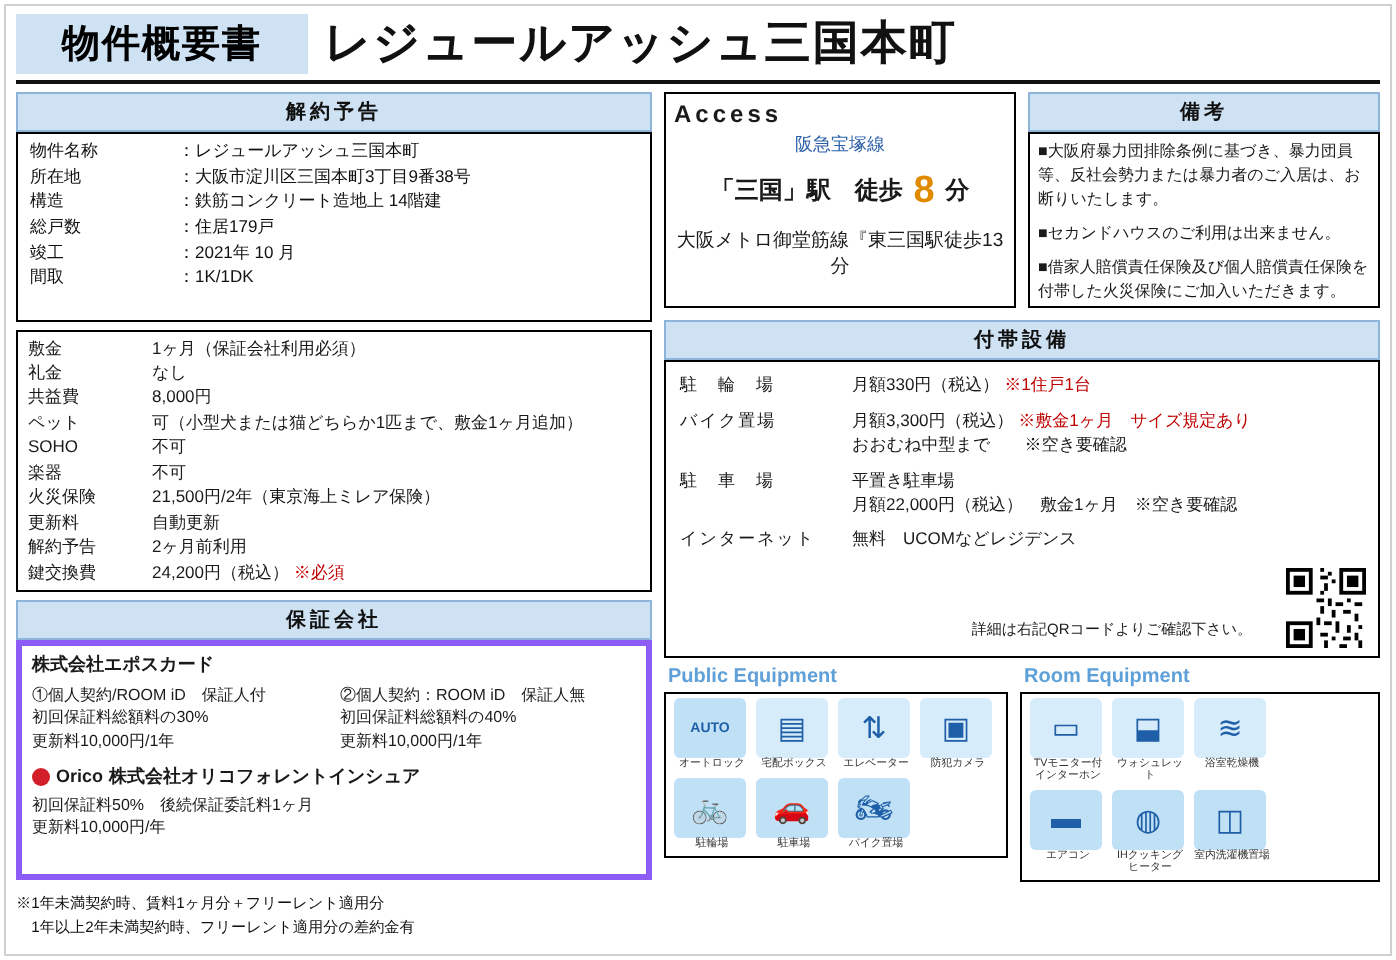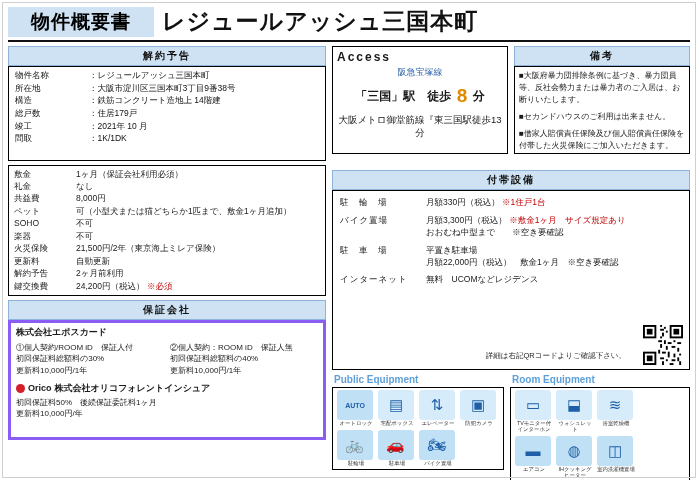--- a/index.html
+++ b/index.html
@@ -54,21 +54,21 @@
 
   
   .rent-wrap { margin-top:4px; }
   .rent-table { border:1px solid #000; padding:2px 3px; }
   table.rent { width:100%; border-collapse:collapse; font-size:8.5px; }
   table.rent td { padding:0.5px 2px; line-height:1.35; }
   table.rent td.k { width:62px; }
   .red { color:#c00000; }
 
   
-  .fac-box { border:1px solid #000; padding:3px 5px; height:180px; position:relative; }
+  .fac-box { border:1px solid #000; padding:3px 5px; height:149px; position:relative; }
   table.fac { width:100%; border-collapse:collapse; font-size:8.5px; }
   table.fac td { padding:3px 2px; vertical-align:top; line-height:1.4; }
   table.fac td.k { width:86px; letter-spacing:1px; }
   .qr { position:absolute; right:6px; bottom:4px; width:40px; height:40px; }
   .qr-note { position:absolute; right:63px; bottom:8px; font-size:7.5px; text-align:right; line-height:1.3; }
 
   
   .g-box { border:3px solid #8b5cf6; padding:3px 5px; font-size:8px; line-height:1.45; height:120px; }
   .g-title { font-size:9px; font-weight:bold; margin-bottom:3px; }
   .g-two { display:flex; gap:6px; }
@@ -243,21 +243,21 @@
         <div style="width:176px">
           <div class="bar">備考</div>
           <div class="remarks" style="height:88px">
             <p>■大阪府暴力団排除条例に基づき、暴力団員等、反社会勢力または暴力者のご入居は、お断りいたします。</p>
             <p>■セカンドハウスのご利用は出来ません。</p>
             <p>■借家人賠償責任保険及び個人賠償責任保険を付帯した火災保険にご加入いただきます。</p>
           </div>
         </div>
       </div>
 
-      <div style="margin-top:16px">
+      <div style="margin-top:6px">
         <div class="bar">付帯設備</div>
         <div class="fac-box">
           <table class="fac">
             <tbody>
                 <tr>
               <td class="k">駐　輪　場</td>
               <td>
                 <span>月額330円（税込）</span>
                 <span class="red">※1住戸1台</span>
               </td>

